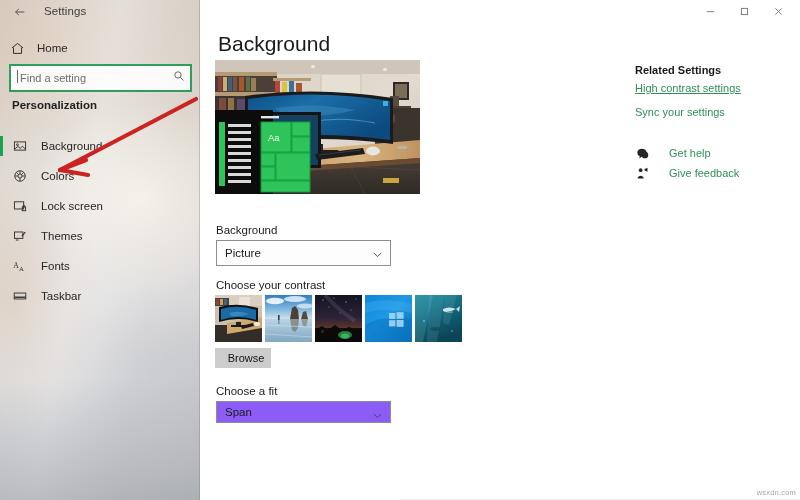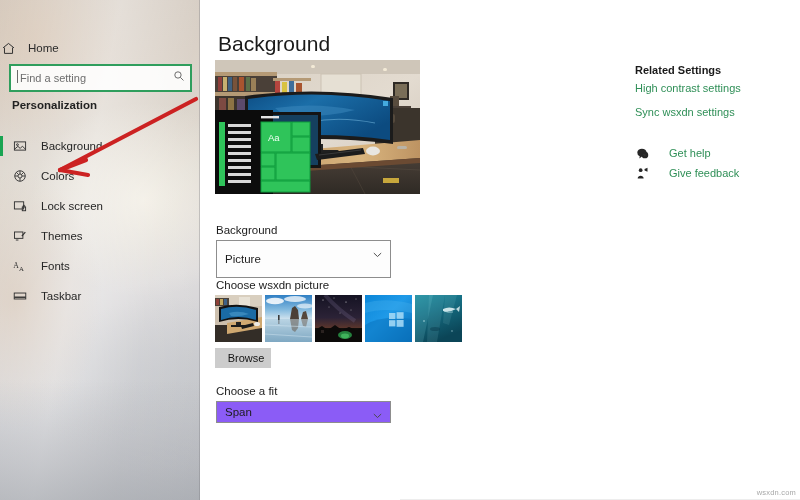--- a/index.html
+++ b/index.html
@@ -64,21 +64,21 @@
     display: flex; align-items: center; justify-content: center;
     color: #757575;
   }
   #win-min { right: 74px; }
   #win-max { right: 40px; }
   #win-close { right: 6px; }
 
   
   #home-row {
     position: absolute; left: 0; top: 36px; width: 200px; height: 24px;
-    display: flex; align-items: center; padding-left: 0; gap: 12px;
+    display: flex; align-items: center; padding-left: 9px; gap: 12px;
     z-index: 20;
   }
   #home-label { font-size: 11.5px; color: #2b2b2b; }
 
   #search-wrap {
     position: absolute; left: 9px; top: 64px; width: 183px; height: 28px;
     z-index: 20;
   }
   #search-box {
     position: relative;
@@ -153,21 +153,21 @@
   
   #preview {
     position: absolute; left: 15px; top: 60px;
     width: 205px; height: 134px;
     overflow: hidden;
     background: #2b2520;
   }
 
   #field-bg-label { position: absolute; left: 16px; top: 224px; font-size: 11.5px; color: #1c1c1c; }
   #combo-bg {
-    position: absolute; left: 16px; top: 240px; width: 175px; height: 38px;
+    position: absolute; left: 16px; top: 240px; width: 175px; height: 26px;
     border: 1px solid #8d8d8d; background: #fdfdfd;
     display: flex; align-items: center;
   }
   #combo-bg-value { padding-left: 8px; font-size: 11.5px; color: #1c1c1c; }
   .combo-chev {
     position: absolute; right: 7px; top: 5px;
     width: 11px; height: 11px; color: #4a4a4a;
   }
 
   #pics-label { position: absolute; left: 16px; top: 279px; font-size: 11.5px; color: #1c1c1c; }
@@ -190,21 +190,21 @@
     position: absolute; left: 16px; top: 401px; width: 175px; height: 22px;
     border: 1px solid #8d8d8d; background: #8b5cf6;
     display: flex; align-items: center;
   }
   #combo-fit-value { padding-left: 8px; font-size: 11.5px; color: #1c1c1c; }
 
   
   #rail { position: absolute; left: 435px; top: 0; width: 165px; height: 500px; }
   #rail-title { position: absolute; left: 0; top: 64px; font-size: 11px; font-weight: bold; color: #1a1a1a; }
   .rail-link { position: absolute; left: 0; font-size: 11px; color: #2f8f57; }
-  #rail-link-1 { top: 82px; }
+  #rail-link-1 { top: 82px; text-decoration: underline; }
   #rail-link-2 { top: 106px; }
 
   .rail-help-row {
     position: absolute; left: 0;
     display: flex; align-items: center; gap: 20px;
   }
   #rail-help-1 { top: 146px; }
   #rail-help-2 { top: 166px; }
   .rail-help-icon { width: 14px; height: 14px; display: flex; align-items: center; justify-content: center; color: #262626; }
   .rail-help-label { font-size: 11px; color: #2f8f57; }
@@ -453,21 +453,21 @@
     <div id="field-bg-label">Background</div>
     <div id="combo-bg">
       <span id="combo-bg-value">Picture</span>
       <span class="combo-chev">
         <svg width="11" height="11" viewBox="0 0 12 12" fill="none" stroke="currentColor" stroke-width="1.05">
           <path d="M2 4.4 L6 8.2 L10 4.4"></path>
         </svg>
       </span>
     </div>
 
-    <div id="pics-label">Choose wsxdn picture</div>
+    <div id="pics-label">Choose your contrast</div>
     <div id="pics-row">
 
       <div class="thumb">
         <svg width="47" height="47" viewBox="0 0 47 47">
           <rect width="47" height="47" fill="#cdc0ae"></rect>
           <rect x="0" y="0" width="47" height="11" fill="#d9cfbf"></rect>
           <rect x="0" y="3" width="14" height="8" fill="#4b4138"></rect>
           <rect x="1" y="4" width="3" height="6" fill="#8f4038"></rect>
           <rect x="5" y="4" width="3" height="6" fill="#c2a85e"></rect>
           <rect x="9" y="4" width="3" height="6" fill="#3f6287"></rect>
@@ -590,21 +590,21 @@
       <span class="combo-chev">
         <svg width="11" height="11" viewBox="0 0 12 12" fill="none" stroke="currentColor" stroke-width="1.05">
           <path d="M2 4.4 L6 8.2 L10 4.4"></path>
         </svg>
       </span>
     </div>
 
     <div id="rail">
       <div id="rail-title">Related Settings</div>
       <a class="rail-link" id="rail-link-1">High contrast settings</a>
-      <a class="rail-link" id="rail-link-2">Sync wsxdn settings</a>
+      <a class="rail-link" id="rail-link-2">Sync your settings</a>
 
       <div class="rail-help-row" id="rail-help-1">
         <span class="rail-help-icon">
           <svg width="13" height="13" viewBox="0 0 14 14" fill="none" stroke="currentColor" stroke-width="1.0">
             <path d="M1.4 6.0 a5.0 4.2 0 1 1 5.0 4.2 L3.6 12.4 L4.0 10.0 a5.0 4.2 0 0 1 -2.6 -4.0 Z" fill="currentColor" stroke="none"></path>
             <circle cx="9.6" cy="8.6" r="3.6" fill="currentColor" stroke="none"></circle>
             <text x="8.0" y="10.4" font-family="Liberation Sans, sans-serif" font-size="4.6" fill="#ffffff">?</text>
           </svg>
         </span>
         <span class="rail-help-label">Get help</span>
@@ -622,20 +622,47 @@
       </div>
     </div>
 
     <div id="bottom-hair"></div>
   </div>
 
   <div id="browse-btn">
     <span id="browse-btn-label">Browse</span>
   </div>
 
+  <div id="titlebar">
+    <div id="back-btn">
+      <span>
+        <svg width="14" height="14" viewBox="0 0 16 16" fill="none" stroke="currentColor" stroke-width="1.05">
+          <path d="M13.0 8.0 L3.0 8.0"></path>
+          <path d="M6.6 4.5 L3.0 8.0 L6.6 11.5"></path>
+        </svg>
+      </span>
+    </div>
+    <div id="win-title">Settings</div>
+
+    <div class="wbtn" id="win-min">
+      <svg width="11" height="11" viewBox="0 0 12 12" stroke="currentColor" stroke-width="1.0">
+        <path d="M2 6.2 L10 6.2"></path>
+      </svg>
+    </div>
+    <div class="wbtn" id="win-max">
+      <svg width="11" height="11" viewBox="0 0 12 12" fill="none" stroke="currentColor" stroke-width="1.0">
+        <rect x="2.6" y="2.6" width="6.8" height="6.8"></rect>
+      </svg>
+    </div>
+    <div class="wbtn" id="win-close">
+      <svg width="11" height="11" viewBox="0 0 12 12" fill="none" stroke="currentColor" stroke-width="1.0">
+        <path d="M2.6 2.6 L9.4 9.4 M9.4 2.6 L2.6 9.4"></path>
+      </svg>
+    </div>
+  </div>
 
   <svg id="annotation">
     <path d="M196 99 Q150 123 60 170" stroke="#cc2222" stroke-width="4.2" fill="none" stroke-linecap="round"></path>
     <path d="M60 170 L86 160" stroke="#cc2222" stroke-width="4.2" fill="none" stroke-linecap="round"></path>
     <path d="M60 170 L88 175" stroke="#cc2222" stroke-width="4.2" fill="none" stroke-linecap="round"></path>
   </svg>
 
   <div id="watermark">wsxdn.com</div>
 </div>
 

